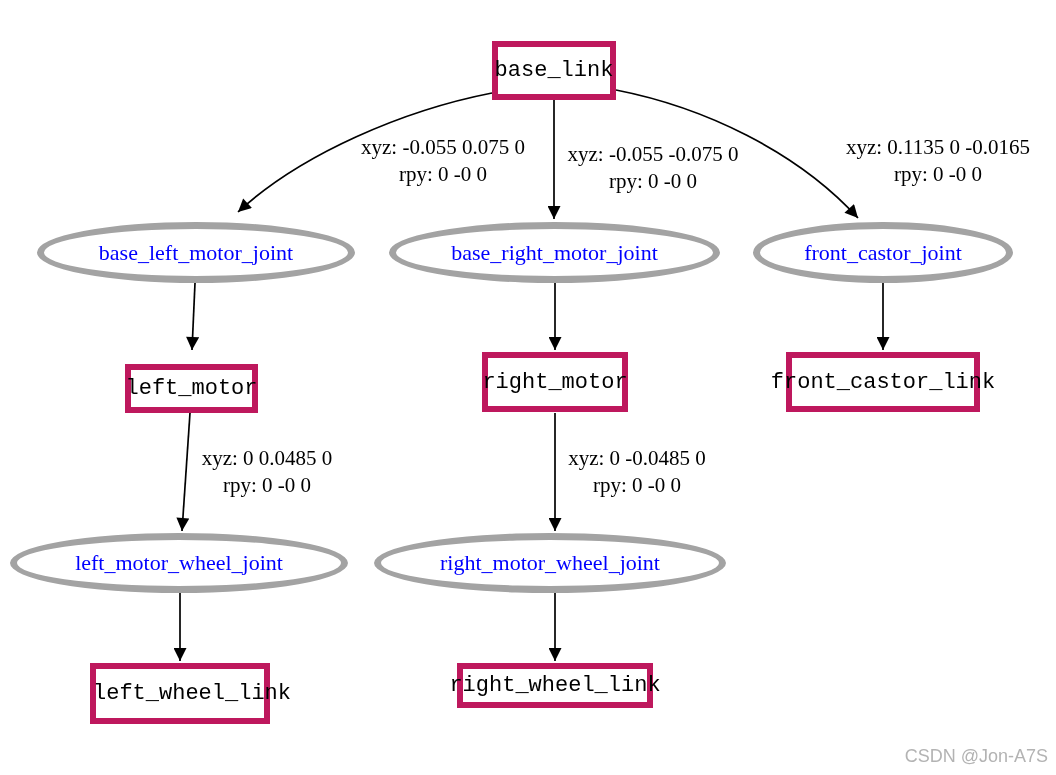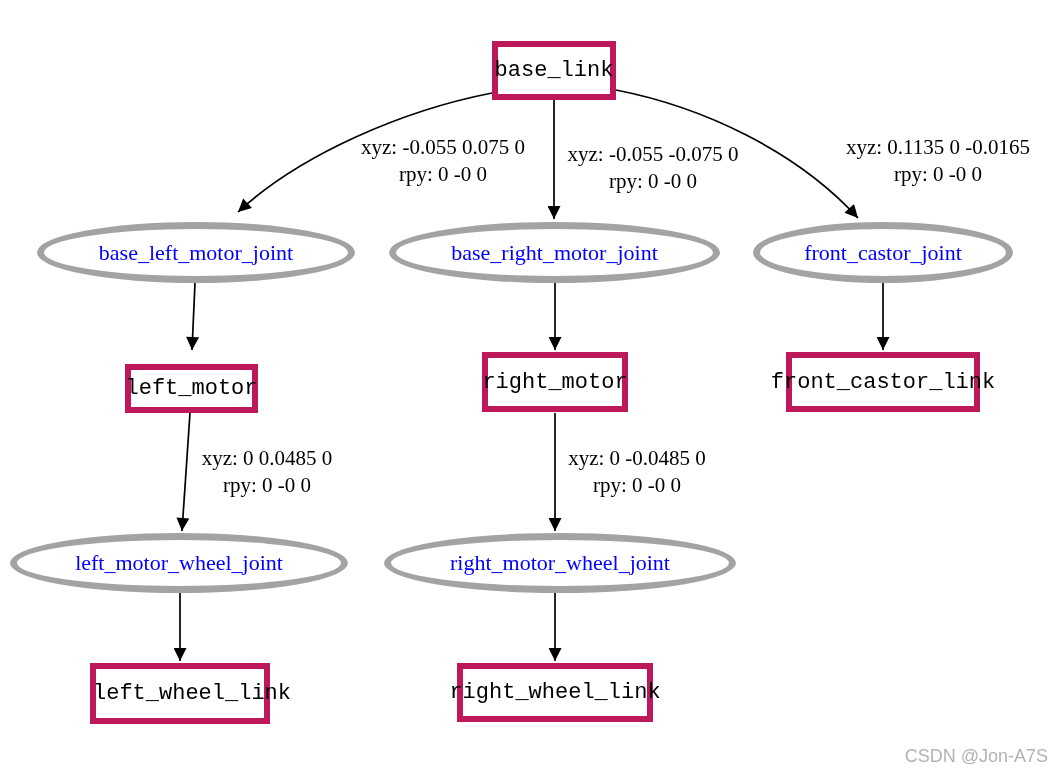--- a/index.html
+++ b/index.html
@@ -96,25 +96,25 @@
   <div class="node ellipse" style="left:753px; top:222px; width:260px; height:61px;">front_castor_joint</div>
 
   <div class="node box" style="left:125px; top:352px; width:133px; height:49px;margin-top:12px;">left_motor</div>
 
   <div class="node box" style="left:482px; top:352px; width:146px; height:60px;">right_motor</div>
 
   <div class="node box" style="left:786px; top:352px; width:194px; height:60px;text-align:right;">front_castor_link</div>
 
   <div class="node ellipse" style="left:10px; top:533px; width:338px; height:60px;">left_motor_wheel_joint</div>
 
-  <div class="node ellipse" style="left:384px; top:533px; width:352px; height:60px;">right_motor_wheel_joint</div>
+  <div class="node ellipse" style="left:374px; top:533px; width:352px; height:60px;">right_motor_wheel_joint</div>
 
   <div class="node box" style="left:90px; top:663px; width:180px; height:61px;padding-left:24px;">left_wheel_link</div>
 
-  <div class="node box" style="left:457px; top:663px; width:196px; height:59px;">right_wheel_link</div>
+  <div class="node box" style="left:457px; top:663px; width:196px; height:45px;">right_wheel_link</div>
 
   <div class="edge-label" style="left:343px; top:134px; width:200px;">
     <span>xyz: -0.055 0.075 0</span>
     <span>rpy: 0 -0 0</span>
   </div>
 
   <div class="edge-label" style="left:551px; top:141px; width:204px;">
     <span>xyz: -0.055 -0.075 0</span>
     <span>rpy: 0 -0 0</span>
   </div>

